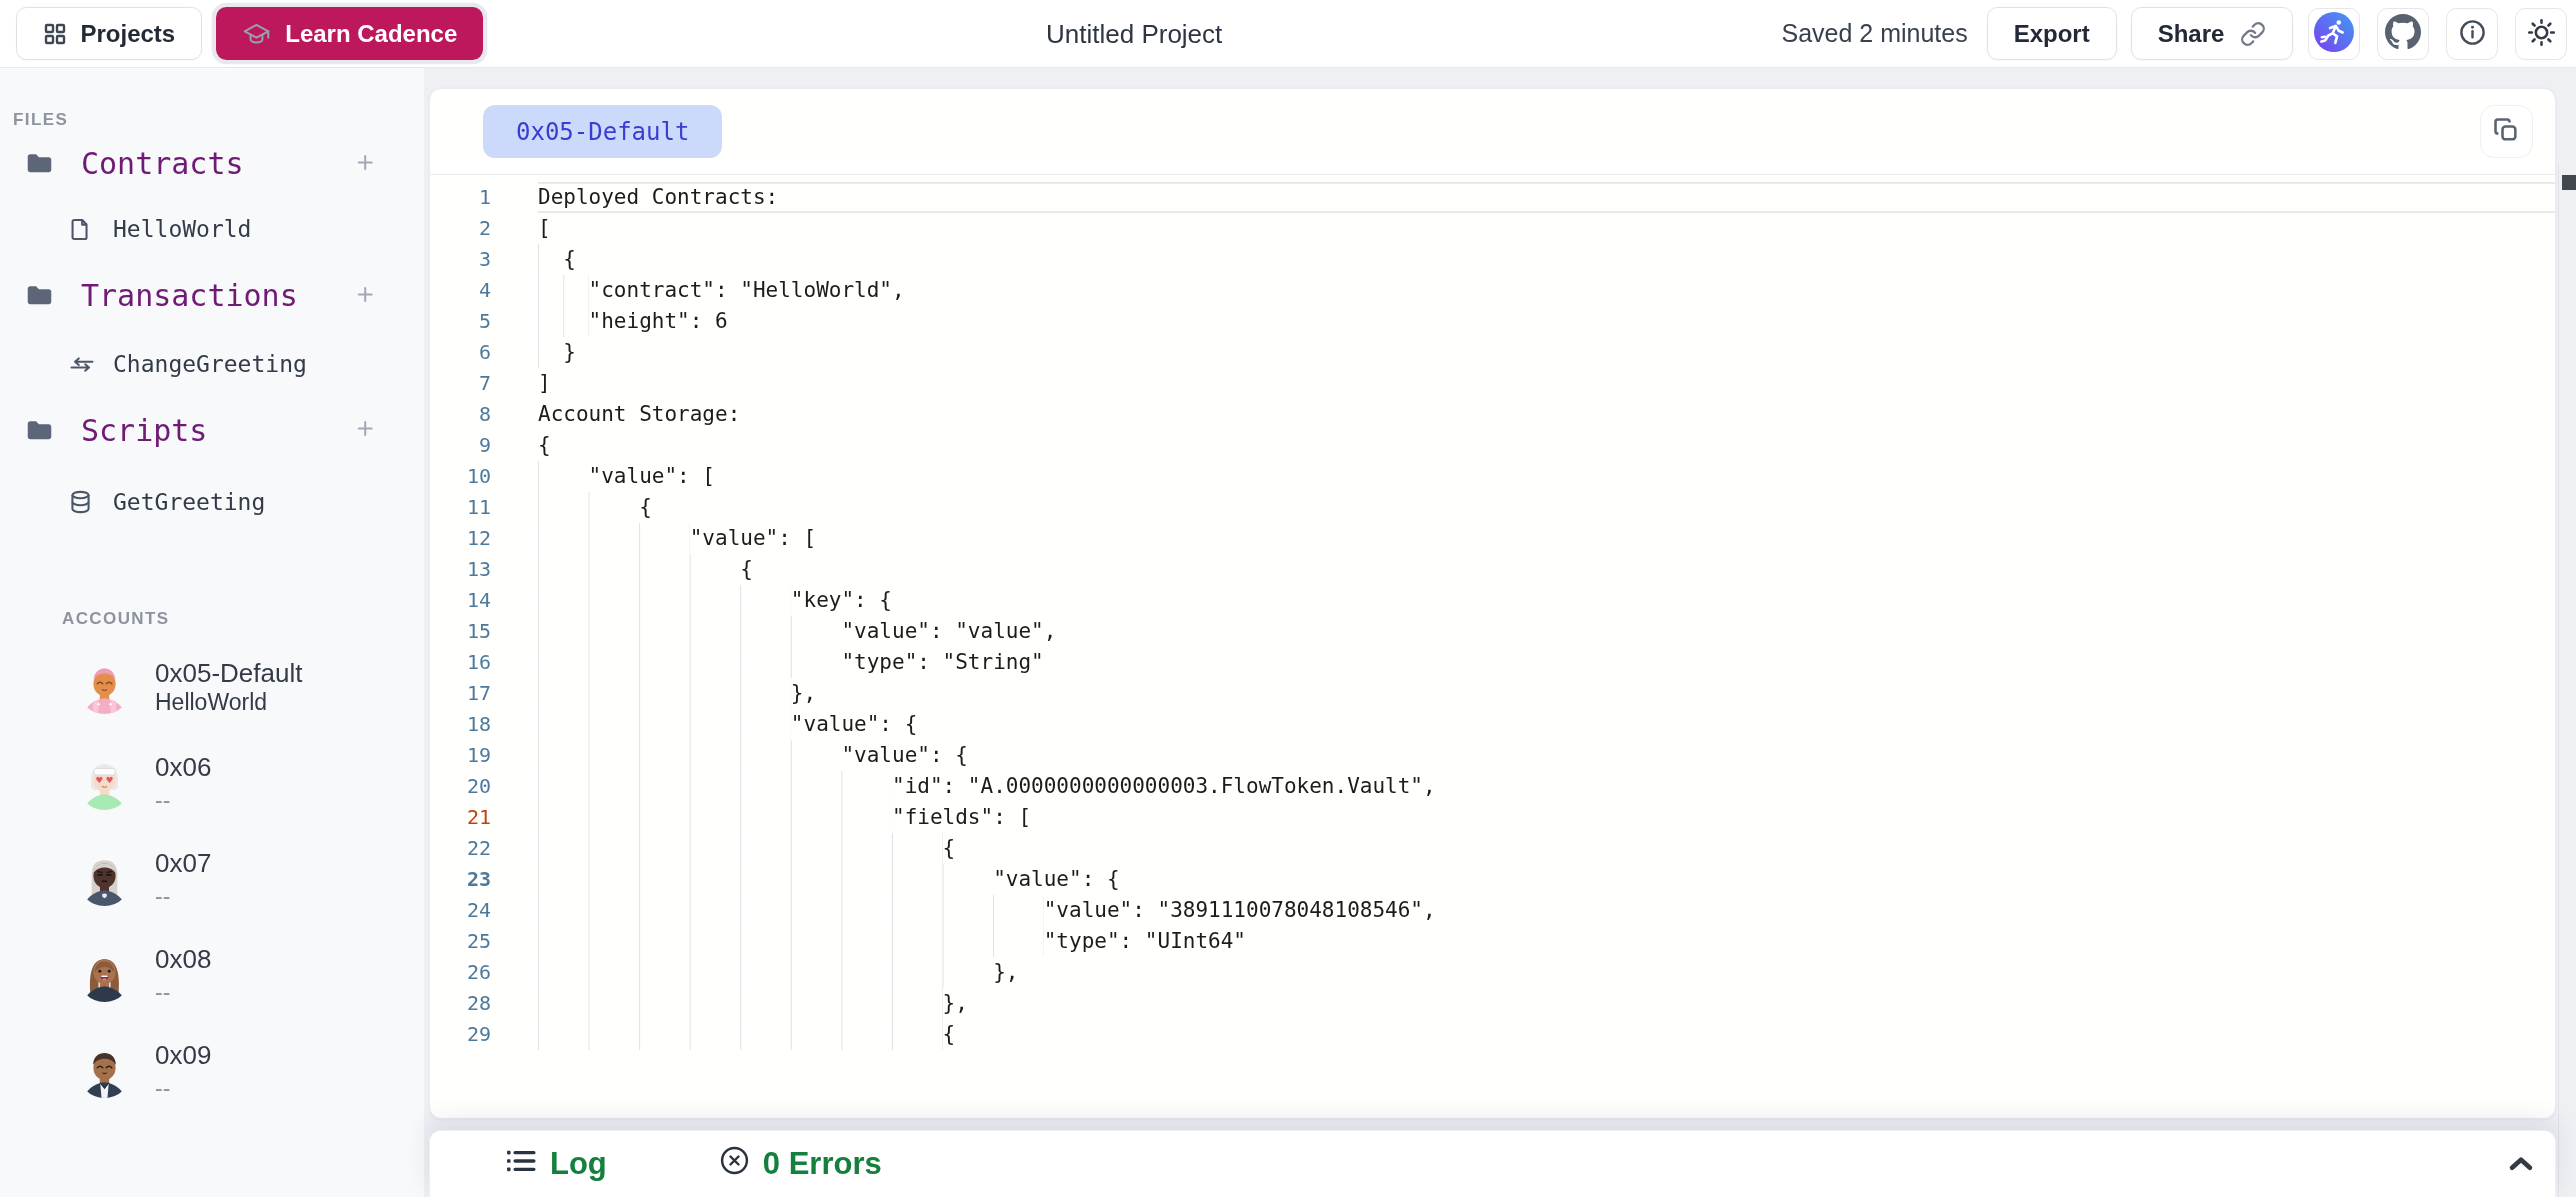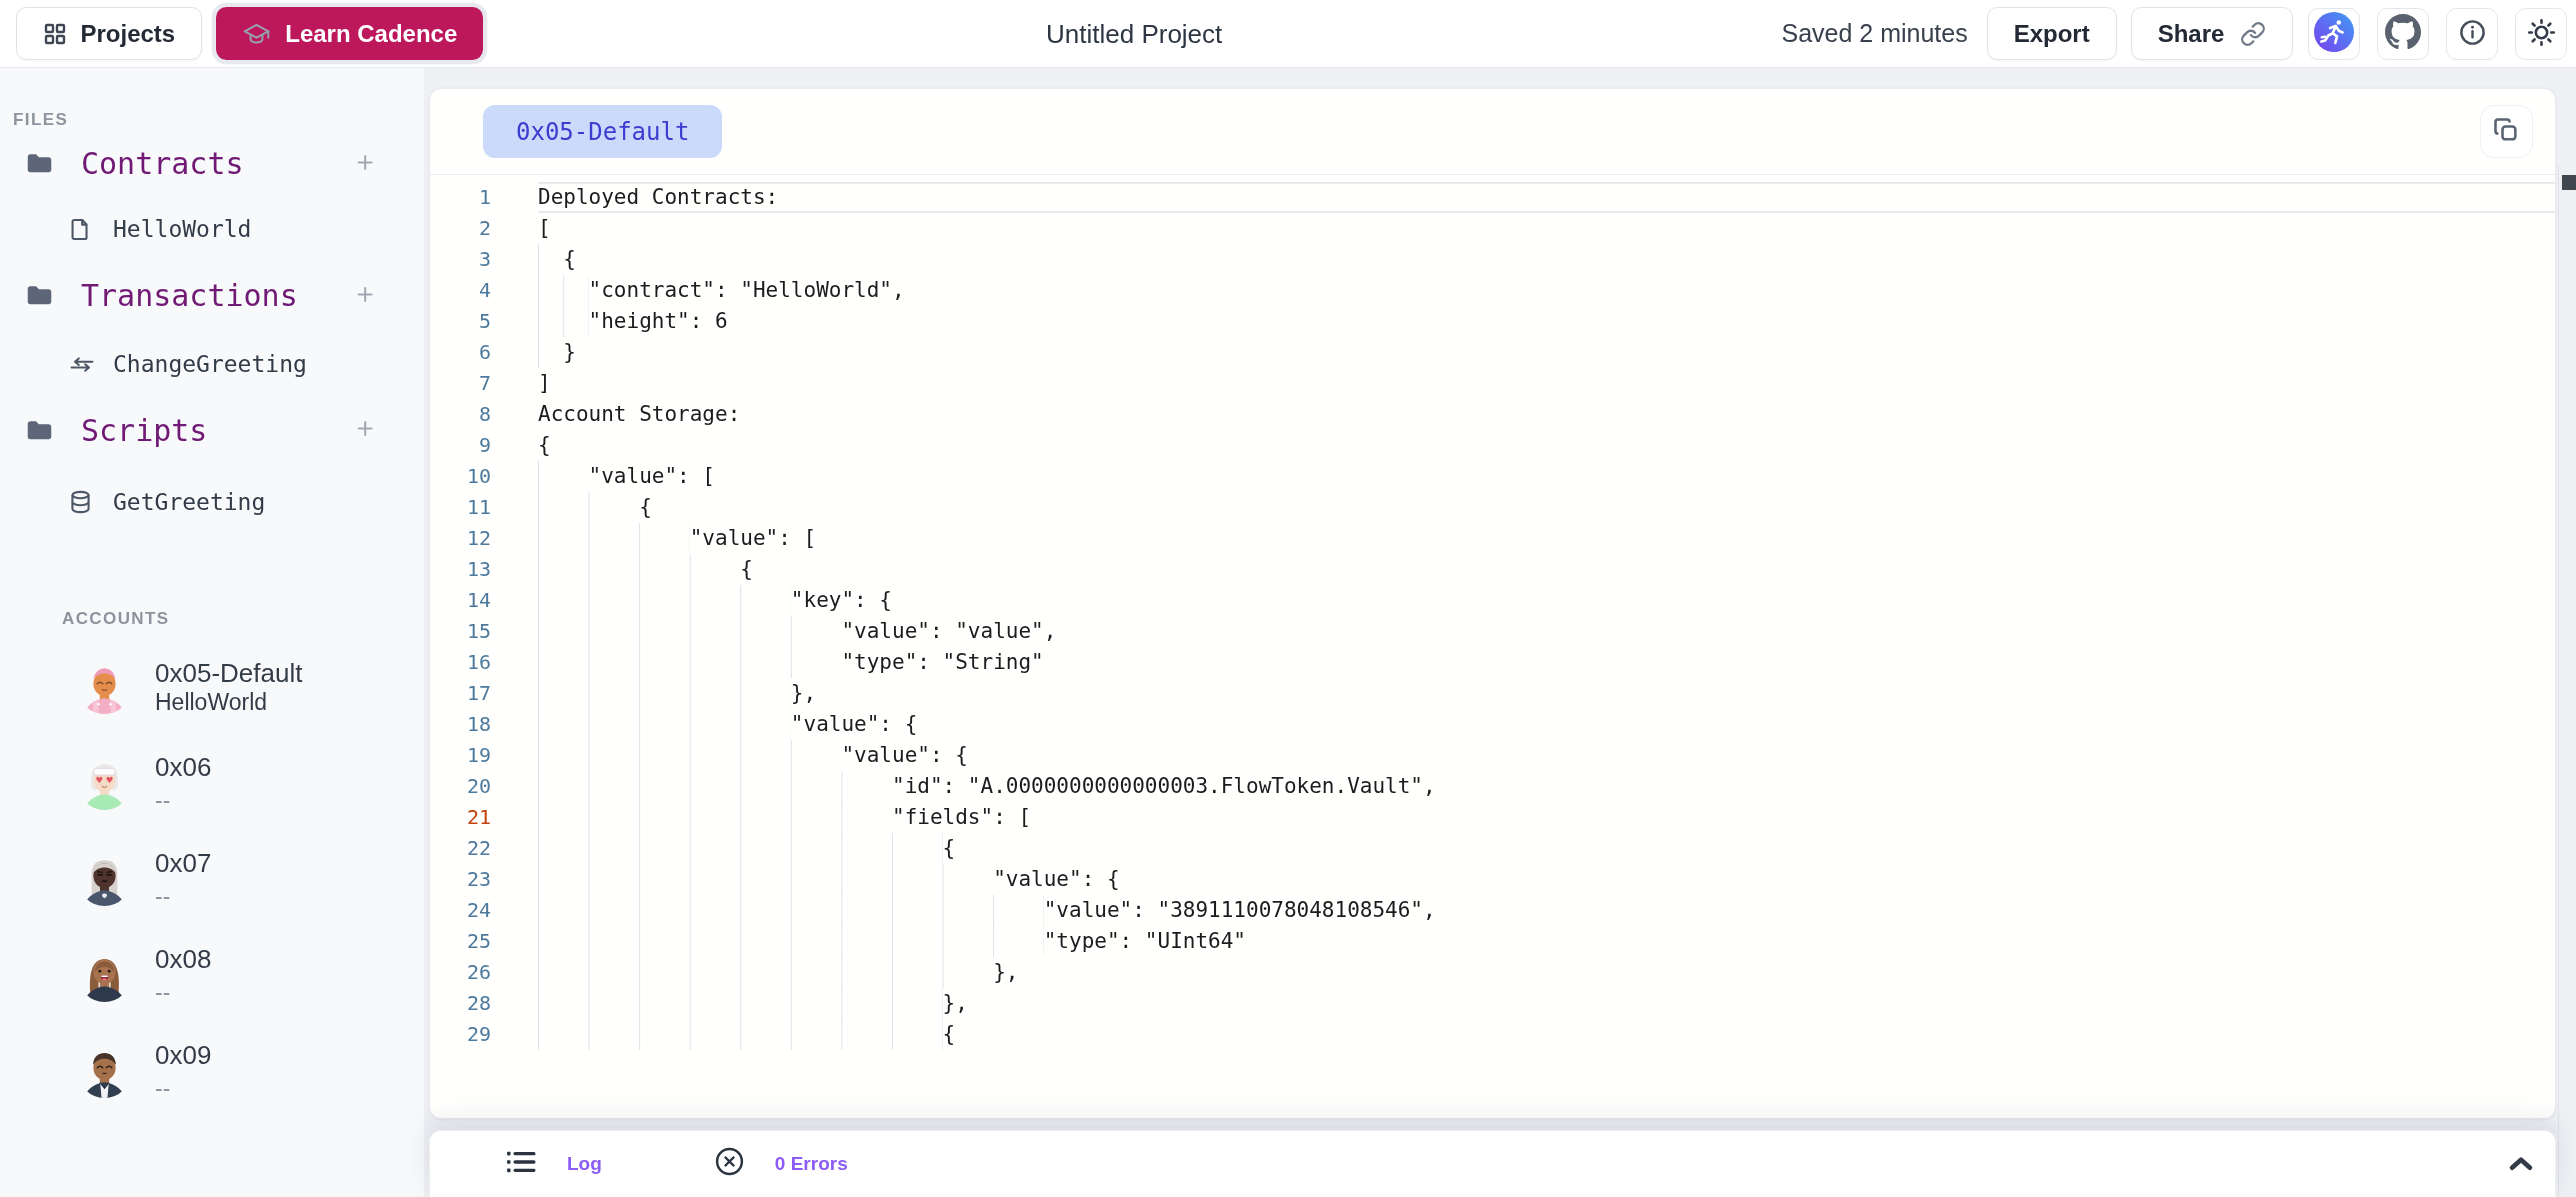--- a/index.html
+++ b/index.html
@@ -75,21 +75,21 @@
   
   .rail { position:absolute; left:2558px; top:164px; bottom:0; width:18px;
           border-left:0.9px solid #e1e4e9; z-index:20; }
   .rail .thumb { position:absolute; top:11.2px; left:2.6px; width:14px; height:14.7px; background:#41474f; cursor:pointer; }
 
   
   .logbar { position:absolute; left:429px; top:1130px; width:2127px; height:67px; background:#ffffff;
             border:0.9px solid #edeff2; border-bottom:none; border-radius:12px 12px 0 0;
             box-shadow:0 -10.4px 26px rgba(25,35,60,.10); display:flex; align-items:center;
             padding-left:76px; z-index:25; }
-  .loggroup { display:flex; align-items:center; gap:30px; font-size:19px; font-weight:700; color:#8b5cf6; cursor:pointer; }
+  .loggroup { display:flex; align-items:center; gap:13px; font-size:31px; font-weight:700; color:#15803d; cursor:pointer; }
   .errgroup { margin-left:112px; }
   .chevup { position:absolute; right:21px; top:24px; background:none; border:none; display:flex; cursor:pointer; }
 </style>
 </head>
 <body>
 
 <div id="root">
 
   <div class="header">
     <div class="hleft">
@@ -471,21 +471,21 @@
         </div>
         <div class="code-line">
           <span class="ln" style="color: #c2410c;">21</span>
           <span class="lc"><span class="ind" style="width: 28ch; background-size: 4ch 100%;"></span><span>"fields": [</span></span>
         </div>
         <div class="code-line">
           <span class="ln" style="color: rgb(77, 122, 156);">22</span>
           <span class="lc"><span class="ind" style="width: 32ch; background-size: 4ch 100%;"></span><span>{</span></span>
         </div>
         <div class="code-line">
-          <span class="ln" style="color: rgb(77, 122, 156);">23</span>
+          <span class="ln" style="color: rgb(77, 122, 156); font-weight: bold;">23</span>
           <span class="lc"><span class="ind" style="width: 36ch; background-size: 4ch 100%;"></span><span>"value": {</span></span>
         </div>
         <div class="code-line">
           <span class="ln" style="color: rgb(77, 122, 156);">24</span>
           <span class="lc"><span class="ind" style="width: 40ch; background-size: 4ch 100%;"></span><span>"value": "3891110078048108546",</span></span>
         </div>
         <div class="code-line">
           <span class="ln" style="color: rgb(77, 122, 156);">25</span>
           <span class="lc"><span class="ind" style="width: 40ch; background-size: 4ch 100%;"></span><span>"type": "UInt64"</span></span>
         </div>

